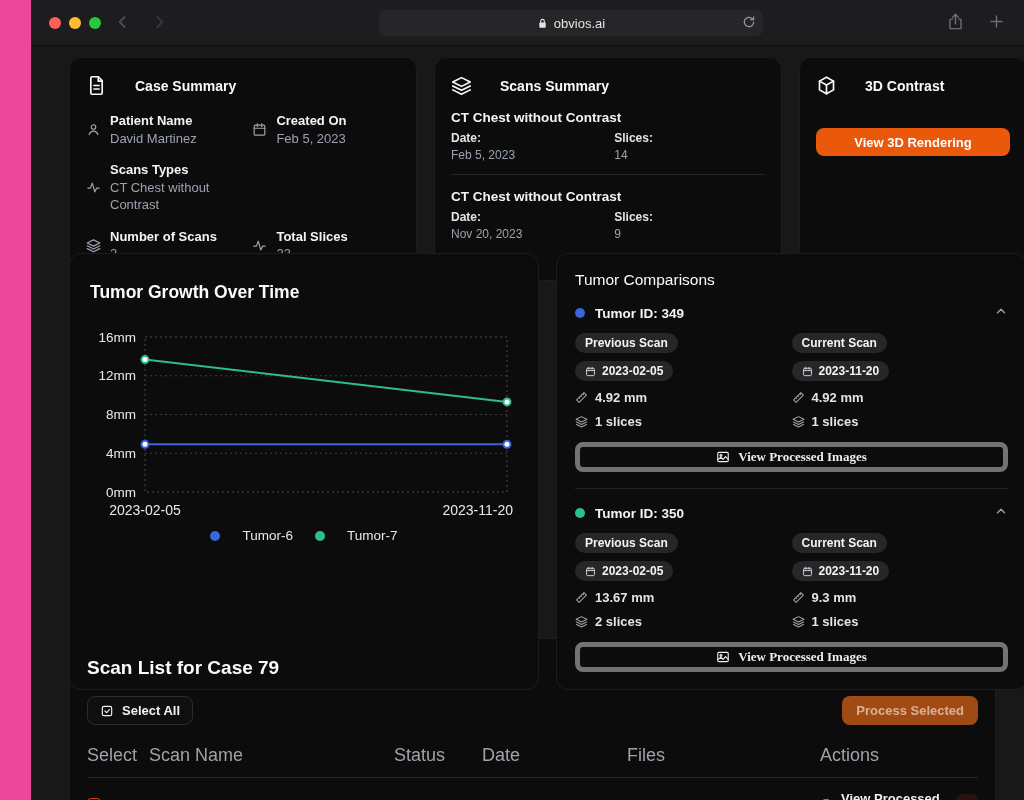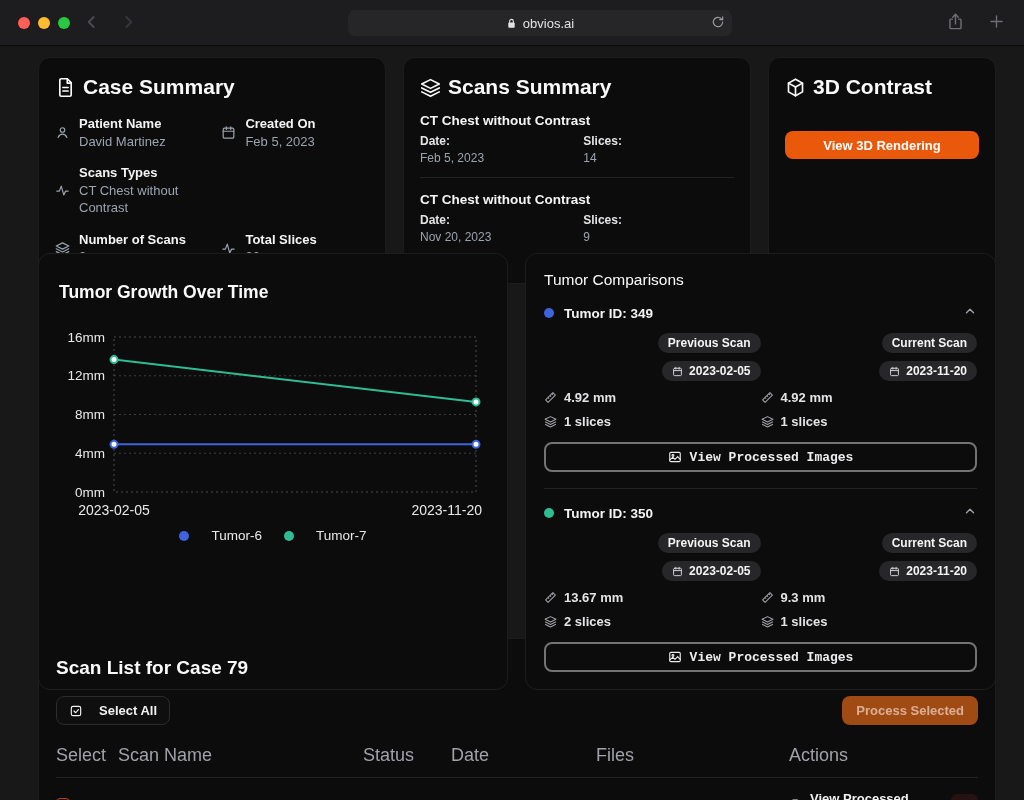--- a/index.html
+++ b/index.html
@@ -1,18 +1,18 @@
 <!DOCTYPE html>
 <html style="--orange: #ea580c;"><head>
 <meta charset="utf-8">
 <style>
   * { margin:0; padding:0; box-sizing:border-box; }
   html,body { width:1024px; height:800px; overflow:hidden; background:#000;
     font-family:"Liberation Sans", sans-serif; -webkit-font-smoothing:antialiased; }
-  .window { width:1024px; height:800px; background:#ec4899; display:flex; flex-direction:column; }
+  .window { width:1024px; height:800px; background:#ec4899; display:flex; flex-direction:column;padding-left:31px; }
 
   
   .toolbar { position:relative; height:46px; background:#1d1d1f; flex:none;
     border-bottom:1px solid #0c0c0c; }
   .traffic { position:absolute; left:18px; top:17px; display:flex; gap:8px; }
   .tl { width:12px; height:12px; border-radius:50%; }
   .nav-arrows { position:absolute; left:82px; top:12px; display:flex; gap:16px; color:#4c4c52; }
   .nav-arrows svg { width:20px; height:20px; }
   .urlbar { position:absolute; left:348px; top:10px; width:384px; height:26px; background:#262628;
     border-radius:7px; display:flex; align-items:center; justify-content:center; gap:6px;
@@ -21,22 +21,22 @@
   .tb-right { position:absolute; right:18px; top:12px; display:flex; gap:22px; color:#6e6e74; }
   .tb-right svg { width:19px; height:19px; }
 
   
   .content { flex:1; background:#181818; padding:11px 28px 0 38px; overflow:hidden; }
   .card { background:#0c0c0c; border:1px solid #1d1d1d; border-radius:12px; }
   .row1 { display:grid; grid-template-columns:348px 348px 228px; gap:17px; height:178px; }
   .row2 { display:grid; grid-template-columns:470px 471px; gap:17px; height:367px; margin-top:18px; }
   .row3 { margin-top:18px; height:240px; }
 
-  .card-title { display:flex; align-items:center; gap:7px; color:#fafafa;
-    font-size:21px; font-weight:700; }
+  .card-title { display:flex; align-items:center; gap:28px; color:#fafafa;
+    font-size:14px; font-weight:700; }
   .card-title svg { width:21px; height:21px; color:#fafafa; }
 
   
   .cs { padding:17px 16px; }
   .cs-grid { margin-top:16px; display:grid; grid-template-columns:53% 47%; row-gap:14px; }
   .field { display:flex; gap:9px; align-items:center; }
   .field svg { width:15px; height:15px; color:#9ca3af; flex:none; }
   .f-label { color:#f4f4f5; font-size:13px; font-weight:700; line-height:1.35; }
   .f-value { color:#9ca3af; font-size:13px; line-height:1.35; }
 
@@ -68,39 +68,39 @@
   .legend-dot { width:10px; height:10px; border-radius:50%; display:inline-block; }
 
   
   .tc { padding:17px 18px; }
   .tc-title { color:#fafafa; font-size:15.5px; font-weight:400; }
   .tumor-head { display:flex; align-items:center; gap:10px; margin:15px 0 11px; cursor:pointer; }
   .tumor-dot { width:10px; height:10px; border-radius:50%; flex:none; }
   .tumor-id { color:#f4f4f5; font-size:13.5px; font-weight:600; flex:1; }
   .chev { color:#a1a1aa; }
   .chev svg { width:14px; height:14px; }
-  .tumor-grid { display:grid; grid-template-columns:1fr 1fr;text-align:right; }
+  .tumor-grid { display:grid; grid-template-columns:1fr 1fr; }
   .pill { display:inline-flex; align-items:center; gap:6px; background:#27272a; color:#f4f4f5;
     border-radius:999px; padding:3px 10px; font-size:12px; font-weight:700; }
   .pill svg { width:11px; height:11px; color:#d4d4d8; }
   .t-row { display:flex; align-items:center; gap:7px; color:#e4e4e7; font-size:13px;
     font-weight:600; margin-top:9px; }
   .t-row svg { width:13px; height:13px; color:#a1a1aa; flex:none; }
   .btn-ghost { margin-top:13px; width:100%; height:30px; background:transparent;
-    border:2px solid #737373; border-radius:8px; color:#ededf0; font-size:13px; font-weight:600;
-    font-family:Liberation Mono, monospace; display:flex; align-items:center; justify-content:center; gap:8px;
+    border:5px solid #737373; border-radius:8px; color:#ededf0; font-size:13px; font-weight:600;
+    font-family:Liberation Serif, serif; display:flex; align-items:center; justify-content:center; gap:8px;
     cursor:pointer; }
   .btn-ghost svg { width:14px; height:14px; }
   .tc-divider { border:none; border-top:1px solid #232326; margin:16px 0 0; }
 
   
   .sl { padding:18px 17px; height:100%; }
   .sl-title { color:#fafafa; font-size:19px; font-weight:700; }
   .sl-controls { display:flex; justify-content:space-between; align-items:center; margin-top:17px; }
-  .btn-select-all { display:flex; align-items:center; gap:16px; background:#0f0f0f;
+  .btn-select-all { display:flex; align-items:center; gap:8px; background:#0f0f0f;
     border:1px solid #2c2c30; border-radius:8px; height:29px; padding:0 12px; color:#f1f1f3;
     font-size:13px; font-weight:600; font-family:inherit; cursor:pointer; }
   .btn-select-all svg { width:14px; height:14px; }
   .btn-process { background:#a04a14; border:none; border-radius:8px; height:29px; padding:0 14px;
     color:rgba(255,236,224,.62); font-size:13px; font-weight:600; font-family:inherit; cursor:default; }
   .sl-table { width:100%; border-collapse:collapse; margin-top:20px; table-layout:fixed; }
   .sl-table th { color:#a1a1aa; font-size:18px; font-weight:400; text-align:left;
     padding:0 0 11px; border-bottom:1px solid #242427; }
   .sl-table td { padding-top:13px; color:#e4e4e7; font-size:13px; vertical-align:middle; }
   .col-sel{width:62px} .col-name{width:245px} .col-status{width:88px} .col-date{width:145px}

